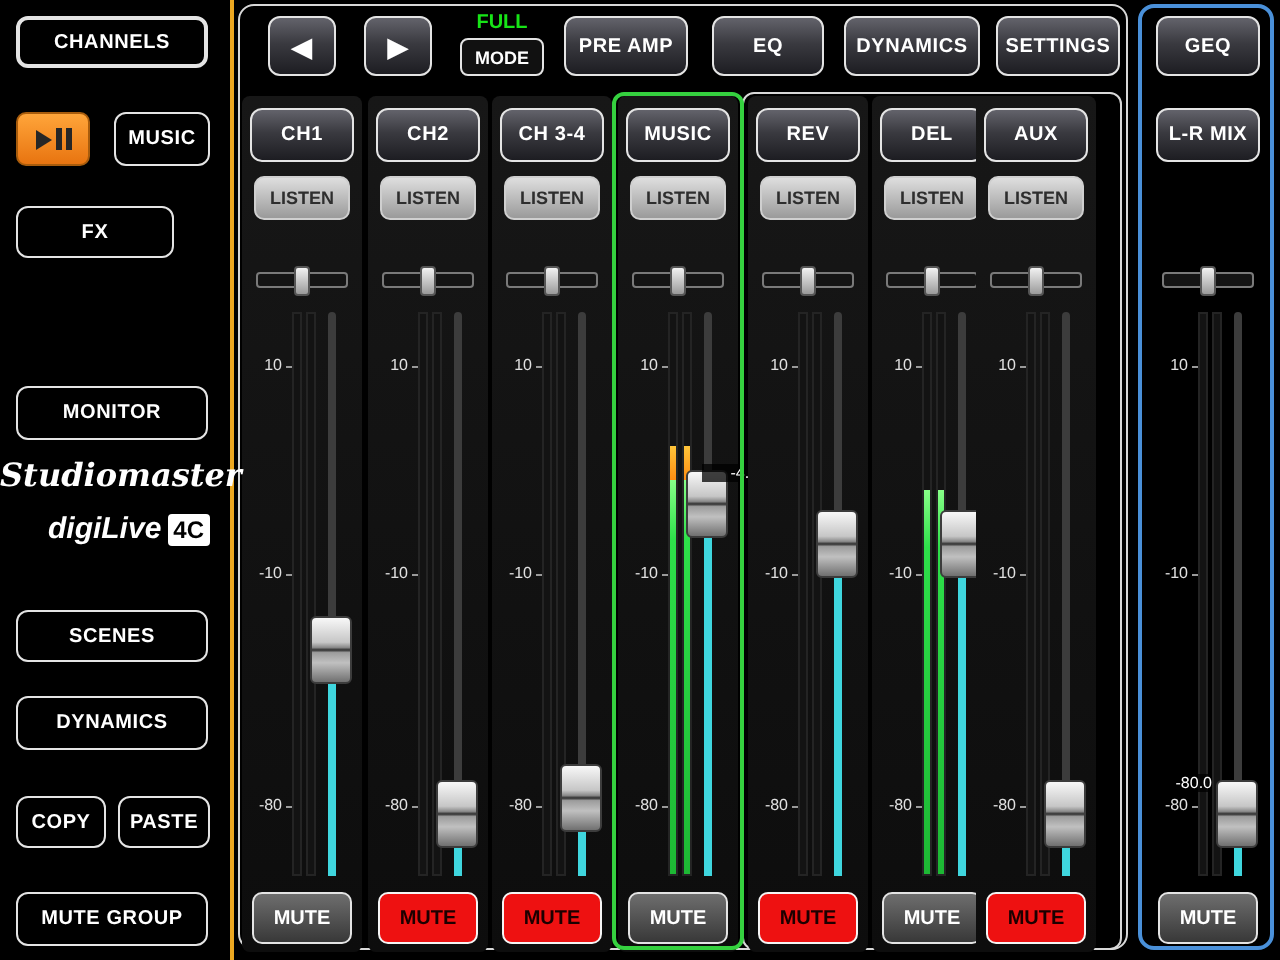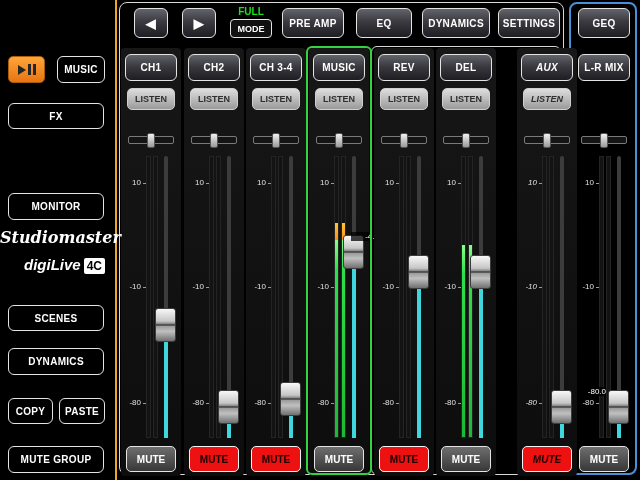--- a/index.html
+++ b/index.html
@@ -69,27 +69,28 @@
         background:rgba(0,0,0,.75);}
   .mute-btn{position:absolute;top:398px;left:5px;width:50px;height:26px;border-radius:5px;
         background:linear-gradient(#6e6e6e,#383838);border:1px solid #e4e4e4;color:#fff;
         font-size:10px;font-weight:bold;display:flex;align-items:center;justify-content:center;}
   .mute-btn.on{background:#ee1111;color:#1c0000;border-color:#f5f5f5;}
 </style>
 </head>
 <body>
 
 <aside class="sidebar">
+  <div class="sbtn" style="left:8px;top:8px;width:96px;height:26px;border-width:2px;">CHANNELS</div>
   <div class="play-btn" style="left:8px;top:56px;width:37px;height:27px;">
     <span class="play-tri"></span>
     <span class="play-bar"></span>
     <span class="play-bar"></span>
   </div>
   <div class="sbtn" style="left:57px;top:56px;width:48px;height:27px;">MUSIC</div>
-  <div class="sbtn" style="left:8px;top:103px;width:96px;height:26px;">FX</div>
+  <div class="sbtn" style="left:8px;top:103px;width:79px;height:26px;">FX</div>
   <div class="sbtn" style="left:8px;top:193px;width:96px;height:27px;">MONITOR</div>
   <div class="brand">
     <div class="brand-script">Studiomaster</div>
     <div class="brand-line2">
       <span>digiLive</span><span class="model-badge">4C</span>
     </div>
   </div>
   <div class="sbtn" style="left:8px;top:305px;width:96px;height:26px;">SCENES</div>
   <div class="sbtn" style="left:8px;top:348px;width:96px;height:27px;">DYNAMICS</div>
   <div class="sbtn" style="left:8px;top:398px;width:45px;height:26px;">COPY</div>
@@ -298,21 +299,21 @@
       </div>
     <div class="track">
         <div class="track-fill" style="height: 166px;"></div>
       </div>
     <div class="handle" style="top: 103px;"></div>
 
   </div>
   <div class="mute-btn">MUTE</div>
 </div>
 
-<div class="strip" style="left:517px;font-style:italic;">
+<div class="strip" style="left:488px;">
   <div class="ch-header btn-dark">AUX</div>
   <div class="listen-btn">LISTEN</div>
   <div class="pan">
       <div class="pan-track"></div>
       <div class="pan-handle"></div>
     </div>
   <div class="fzone">
     <span class="sl" style="top:27px">10</span>
     <span class="sl" style="top:131px">-10</span>
     <span class="sl" style="top:247px">-80</span>

